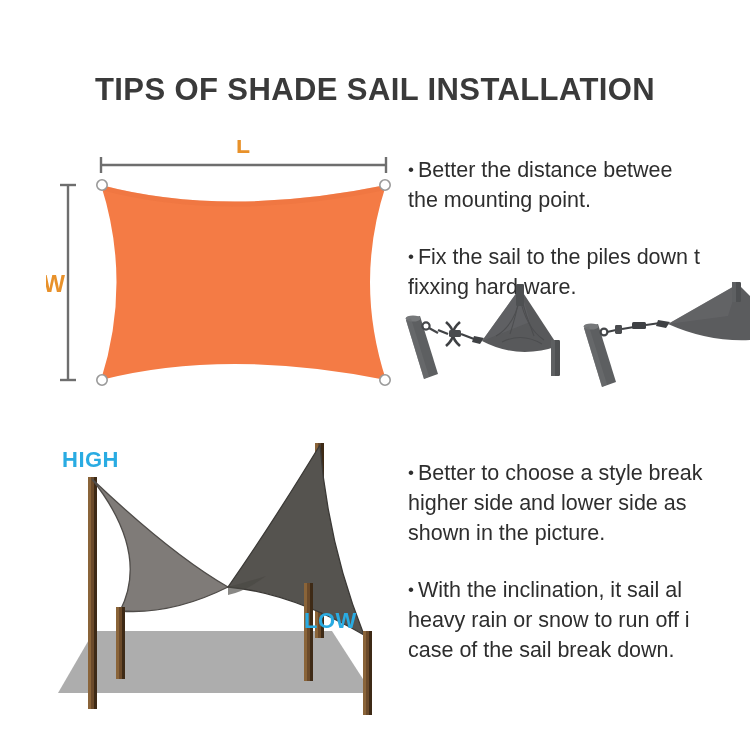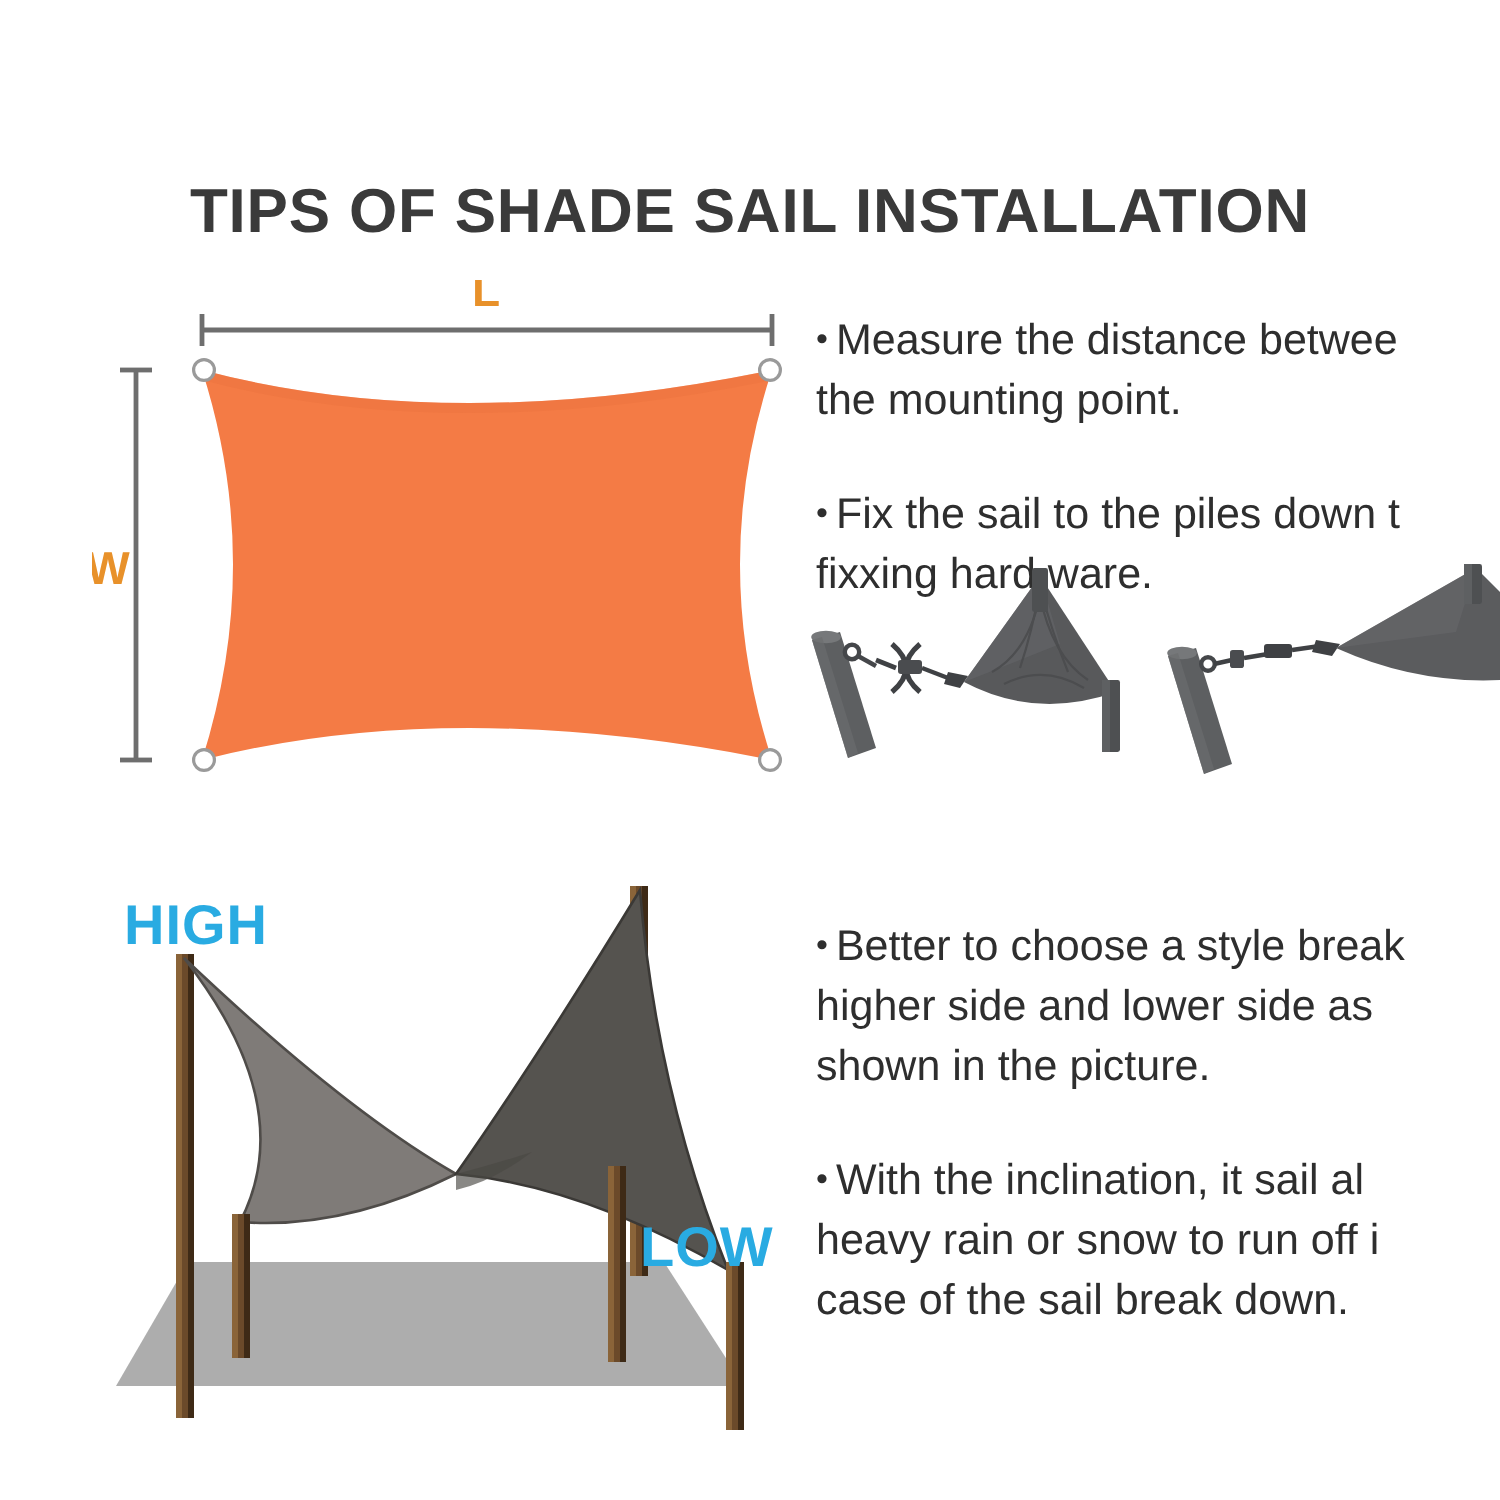--- a/index.html
+++ b/index.html
@@ -13,21 +13,21 @@
   #page {
     position:relative;
     width:750px; height:750px;
     background:#ffffff;
     overflow:hidden;
   }
 
   
   #title {
     position:absolute;
-    left:0; top:88px;
+    left:0; top:72px;
     width:750px;
     text-align:center;
     font-size:31px;
     font-weight:bold;
     letter-spacing:0.4px;
     color:#3a3a3a;
     white-space:nowrap;
   }
 
   
@@ -72,28 +72,28 @@
 
   
   #panel-highlow {
     position:absolute;
     left:32px; top:435px;
     width:378px; height:290px;
   }
 
   .lbl {
     position:absolute;
-    font-size:28px;
+    font-size:22px;
     font-weight:bold;
     color:#29abe2;
     letter-spacing:0.5px;
     white-space:nowrap;
   }
   #label-high { left:62px; top:447px; }
-  #label-low  { left:320px; top:608px; }
+  #label-low  { left:304px; top:608px; }
 </style>
 </head>
 <body>
 
 <div id="page">
 
   <div id="title">TIPS OF SHADE SAIL INSTALLATION</div>
 
   <div id="panel-sail-dims">
     <svg width="360" height="265" viewBox="0 0 360 265">
@@ -127,21 +127,21 @@
 
       <text x="197" y="13" text-anchor="middle" font-family="Liberation Sans, sans-serif" font-size="23" font-weight="bold" fill="#e8912a">L</text>
 
       <text x="8" y="152" text-anchor="middle" font-family="Liberation Sans, sans-serif" font-size="23" font-weight="bold" fill="#e8912a">W</text>
     </svg>
   </div>
 
   <div id="text-block-top">
 
     <div class="bullet-para">
-      <span class="ln"><span class="dot">•</span><span>Measure the distance betwee</span></span>
+      <span class="ln"><span class="dot">•</span><span>Better the distance betwee</span></span>
       <span class="ln">the mounting point.</span>
     </div>
 
     <div class="bullet-para">
       <span class="ln"><span class="dot">•</span><span>Fix the sail to the piles down t</span></span>
       <span class="ln">fixxing hard ware.</span>
     </div>
   </div>
 
   <div id="panel-hardware">

